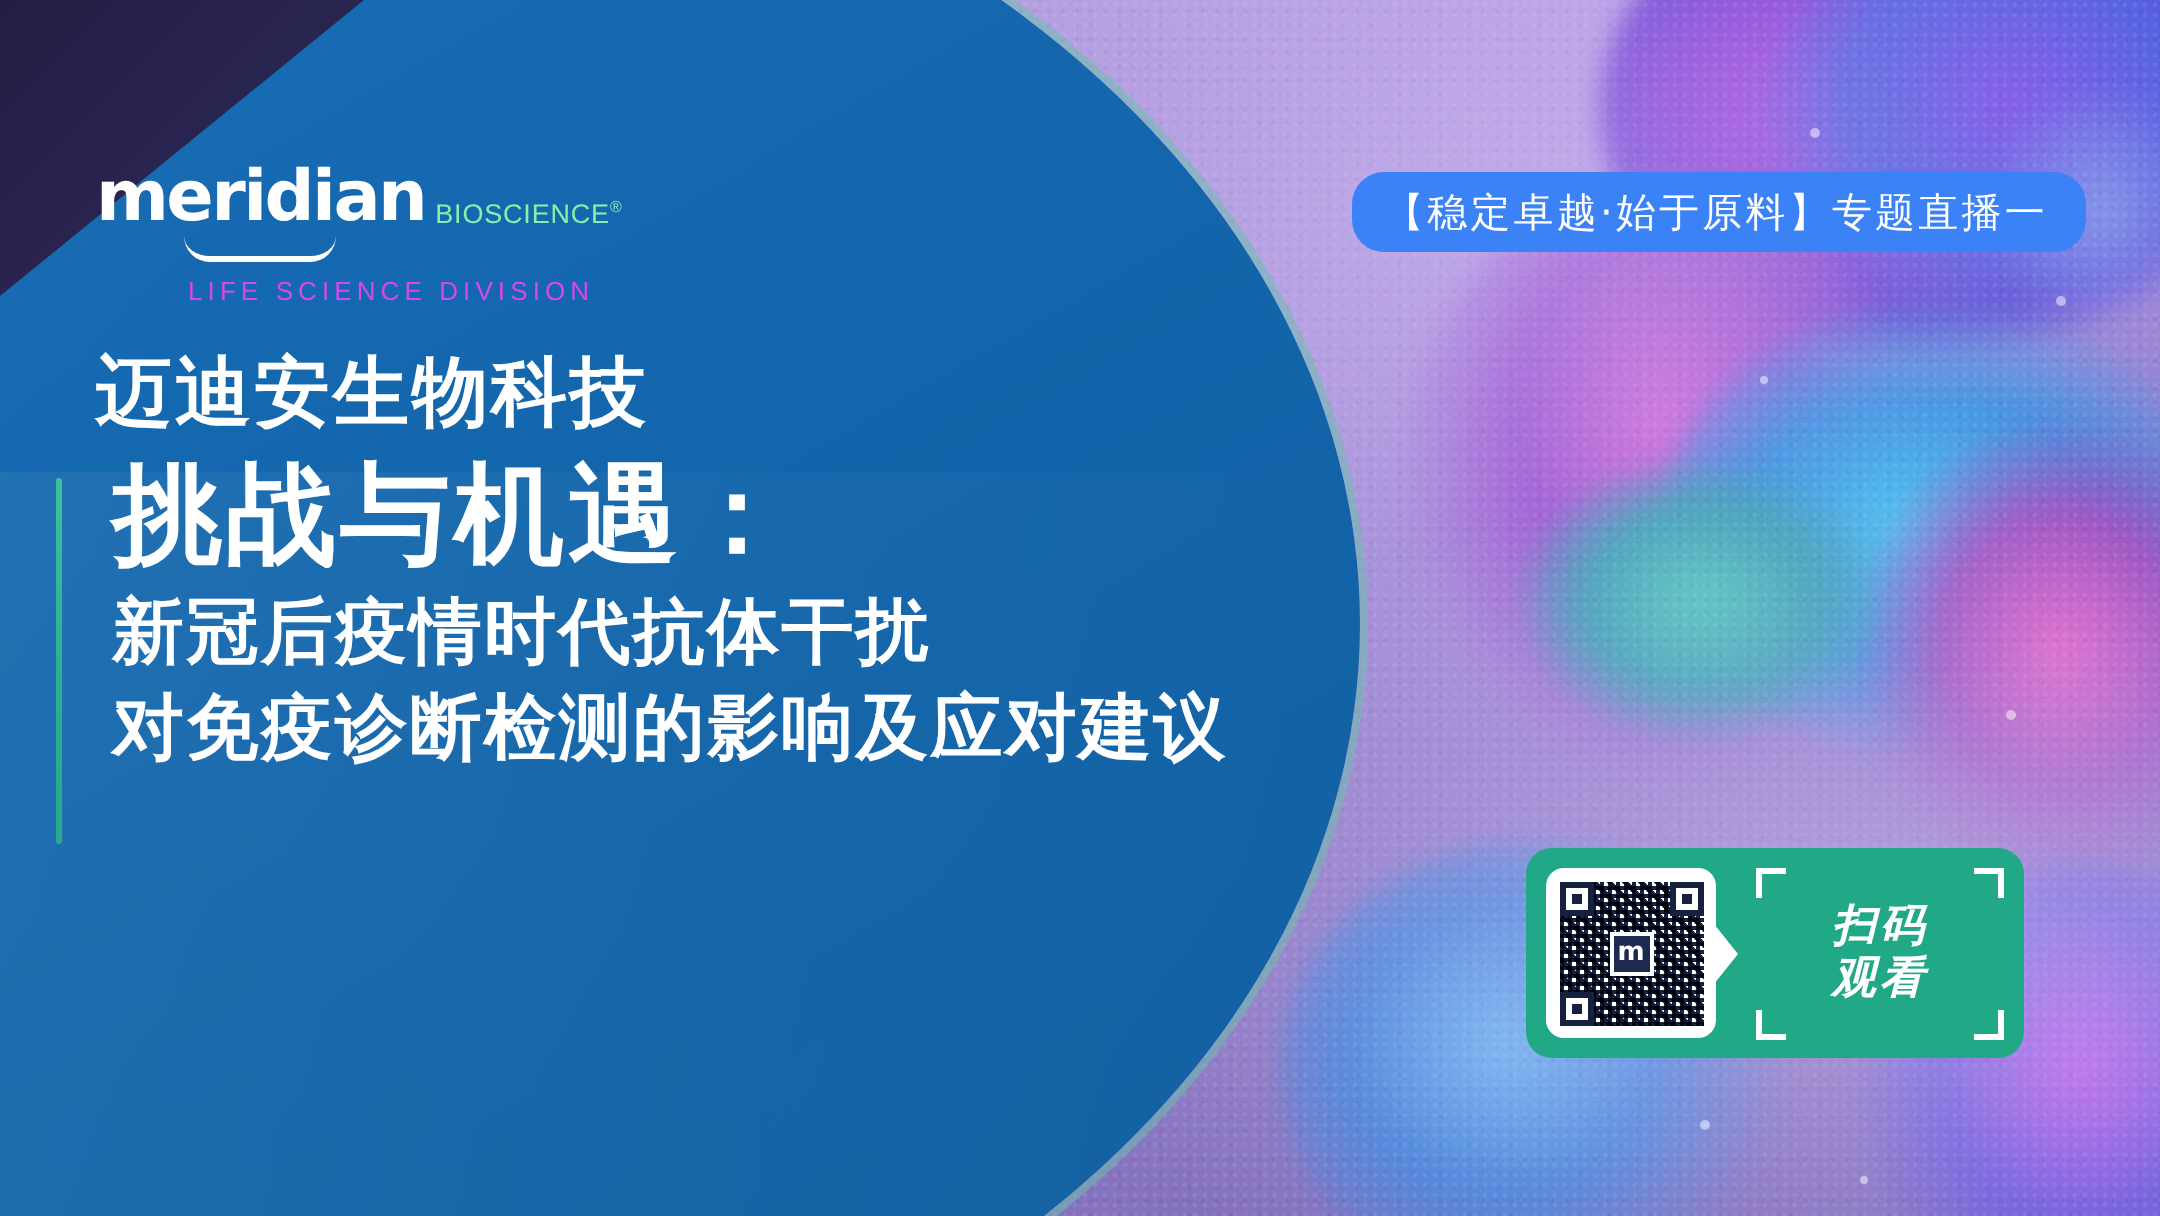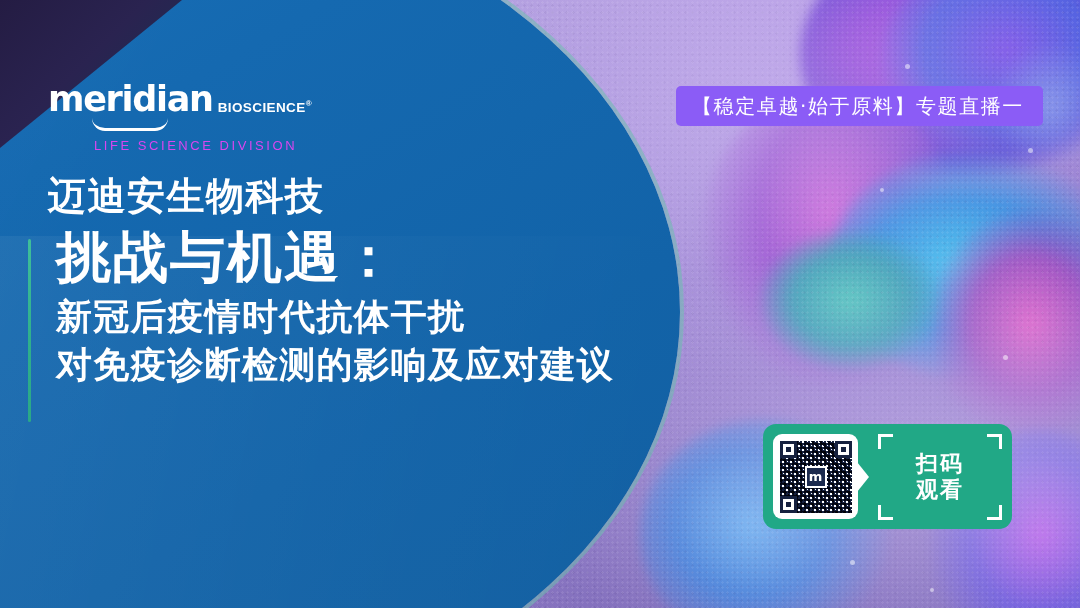--- a/index.html
+++ b/index.html
@@ -95,21 +95,21 @@
   }
 
   
   #logo-block { position:absolute; left:48px; top:60px; width:300px; }
   #wordmark { display:flex; align-items:flex-end; gap:5px; }
   #meridian-word {
     color:#fff; font-size:35px; font-weight:700; letter-spacing:-1.3px;
     line-height:1; font-family:"DejaVu Sans","Liberation Sans",sans-serif;
   }
   #bioscience-word {
-    color:#ffffff; font-size:13.5px; font-weight:700; letter-spacing:.4px;
+    color:#86efac; font-size:13.5px; font-weight:400; letter-spacing:.4px;
     line-height:1; padding-bottom:3px;
     font-family:"Liberation Sans",sans-serif;
     margin-top:40px;
   }
   #bioscience-word sup { font-size:8px; vertical-align:super; }
   #smile {
     width:76px; height:13px; margin:1px 0 0 44px;
     border-bottom:3.4px solid #fff;
     border-radius:0 0 40px 40px;
   }
@@ -144,22 +144,22 @@
     line-height:1.34; white-space:nowrap;
     font-family:"DejaVu Sans","Liberation Sans",sans-serif;
   }
   .title-sub.first { margin-top:6px; }
 
   
   #topic-ribbon {
     position:absolute; left:676px; top:86px;
     height:40px; padding:0 19px 0 16px;
     display:flex; align-items:center;
-    background:#8b5cf6;
-    border-radius:5px;
+    background:#3b82f6;
+    border-radius:16px;
     color:#fff; font-size:20px; font-weight:400; letter-spacing:1.6px;
     white-space:nowrap;
     font-family:"DejaVu Sans","Liberation Sans",sans-serif;
   }
 
   
   #qr-card {
     position:absolute; left:763px; top:424px;
     width:249px; height:105px;
     background:#21a886;
@@ -207,21 +207,21 @@
     width:22px; height:22px; background:#1b2a4e;
     border:2.5px solid #fff;
     display:flex; align-items:center; justify-content:center;
     color:#fff; font-size:13px; font-weight:700; line-height:1;
     font-family:"DejaVu Sans","Liberation Sans",sans-serif;
   }
 
   #scan-area {
     position:relative;
     flex:1; height:86px; margin-left:20px; margin-right:10px;
-    display:flex; align-items:center; justify-content:center;
+    display:flex; align-items:center; justify-content:center;font-style:italic;
   }
   .brk { position:absolute; width:15px; height:15px; border:3px solid #fff; }
   .brk.tl { left:0;  top:0;    border-right:none; border-bottom:none; }
   .brk.tr { right:0; top:0;    border-left:none;  border-bottom:none; }
   .brk.bl { left:0;  bottom:0; border-right:none; border-top:none; }
   .brk.br { right:0; bottom:0; border-left:none;  border-top:none; }
   #scan-text {
     color:#fff; font-size:22px; font-weight:700; line-height:1.17;
     letter-spacing:2px; text-align:center;
     font-family:"DejaVu Sans","Liberation Sans",sans-serif;

